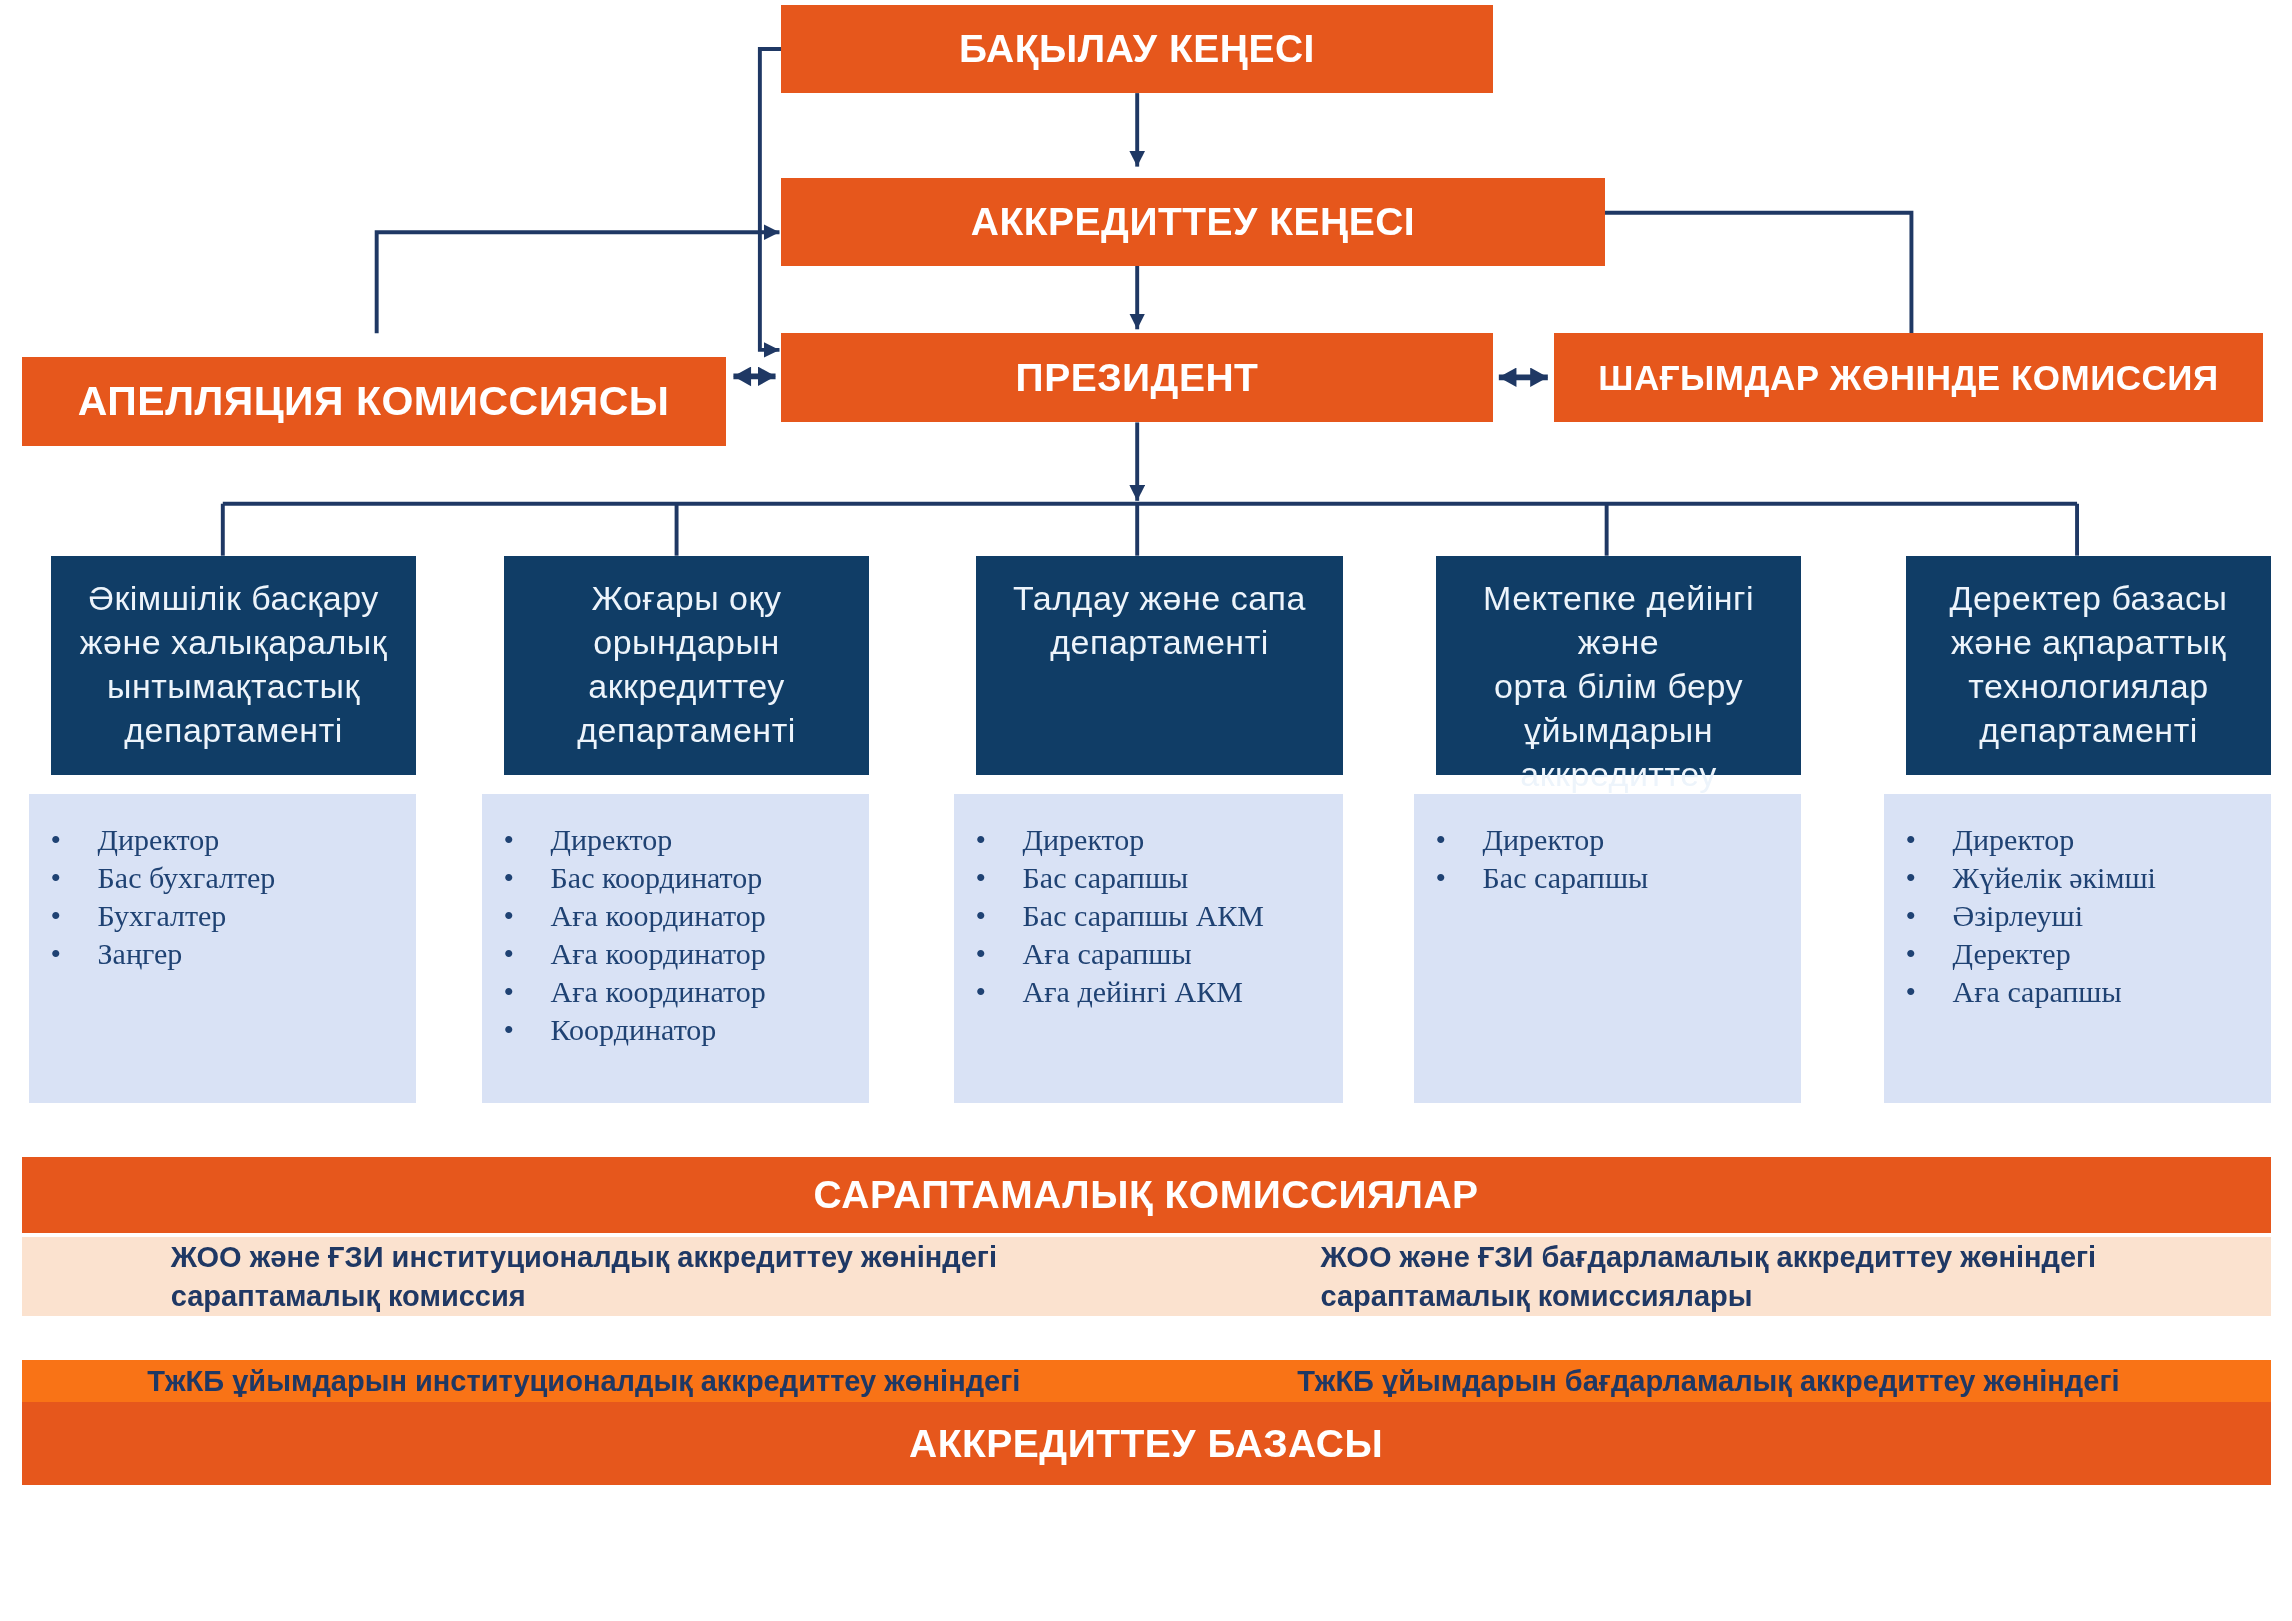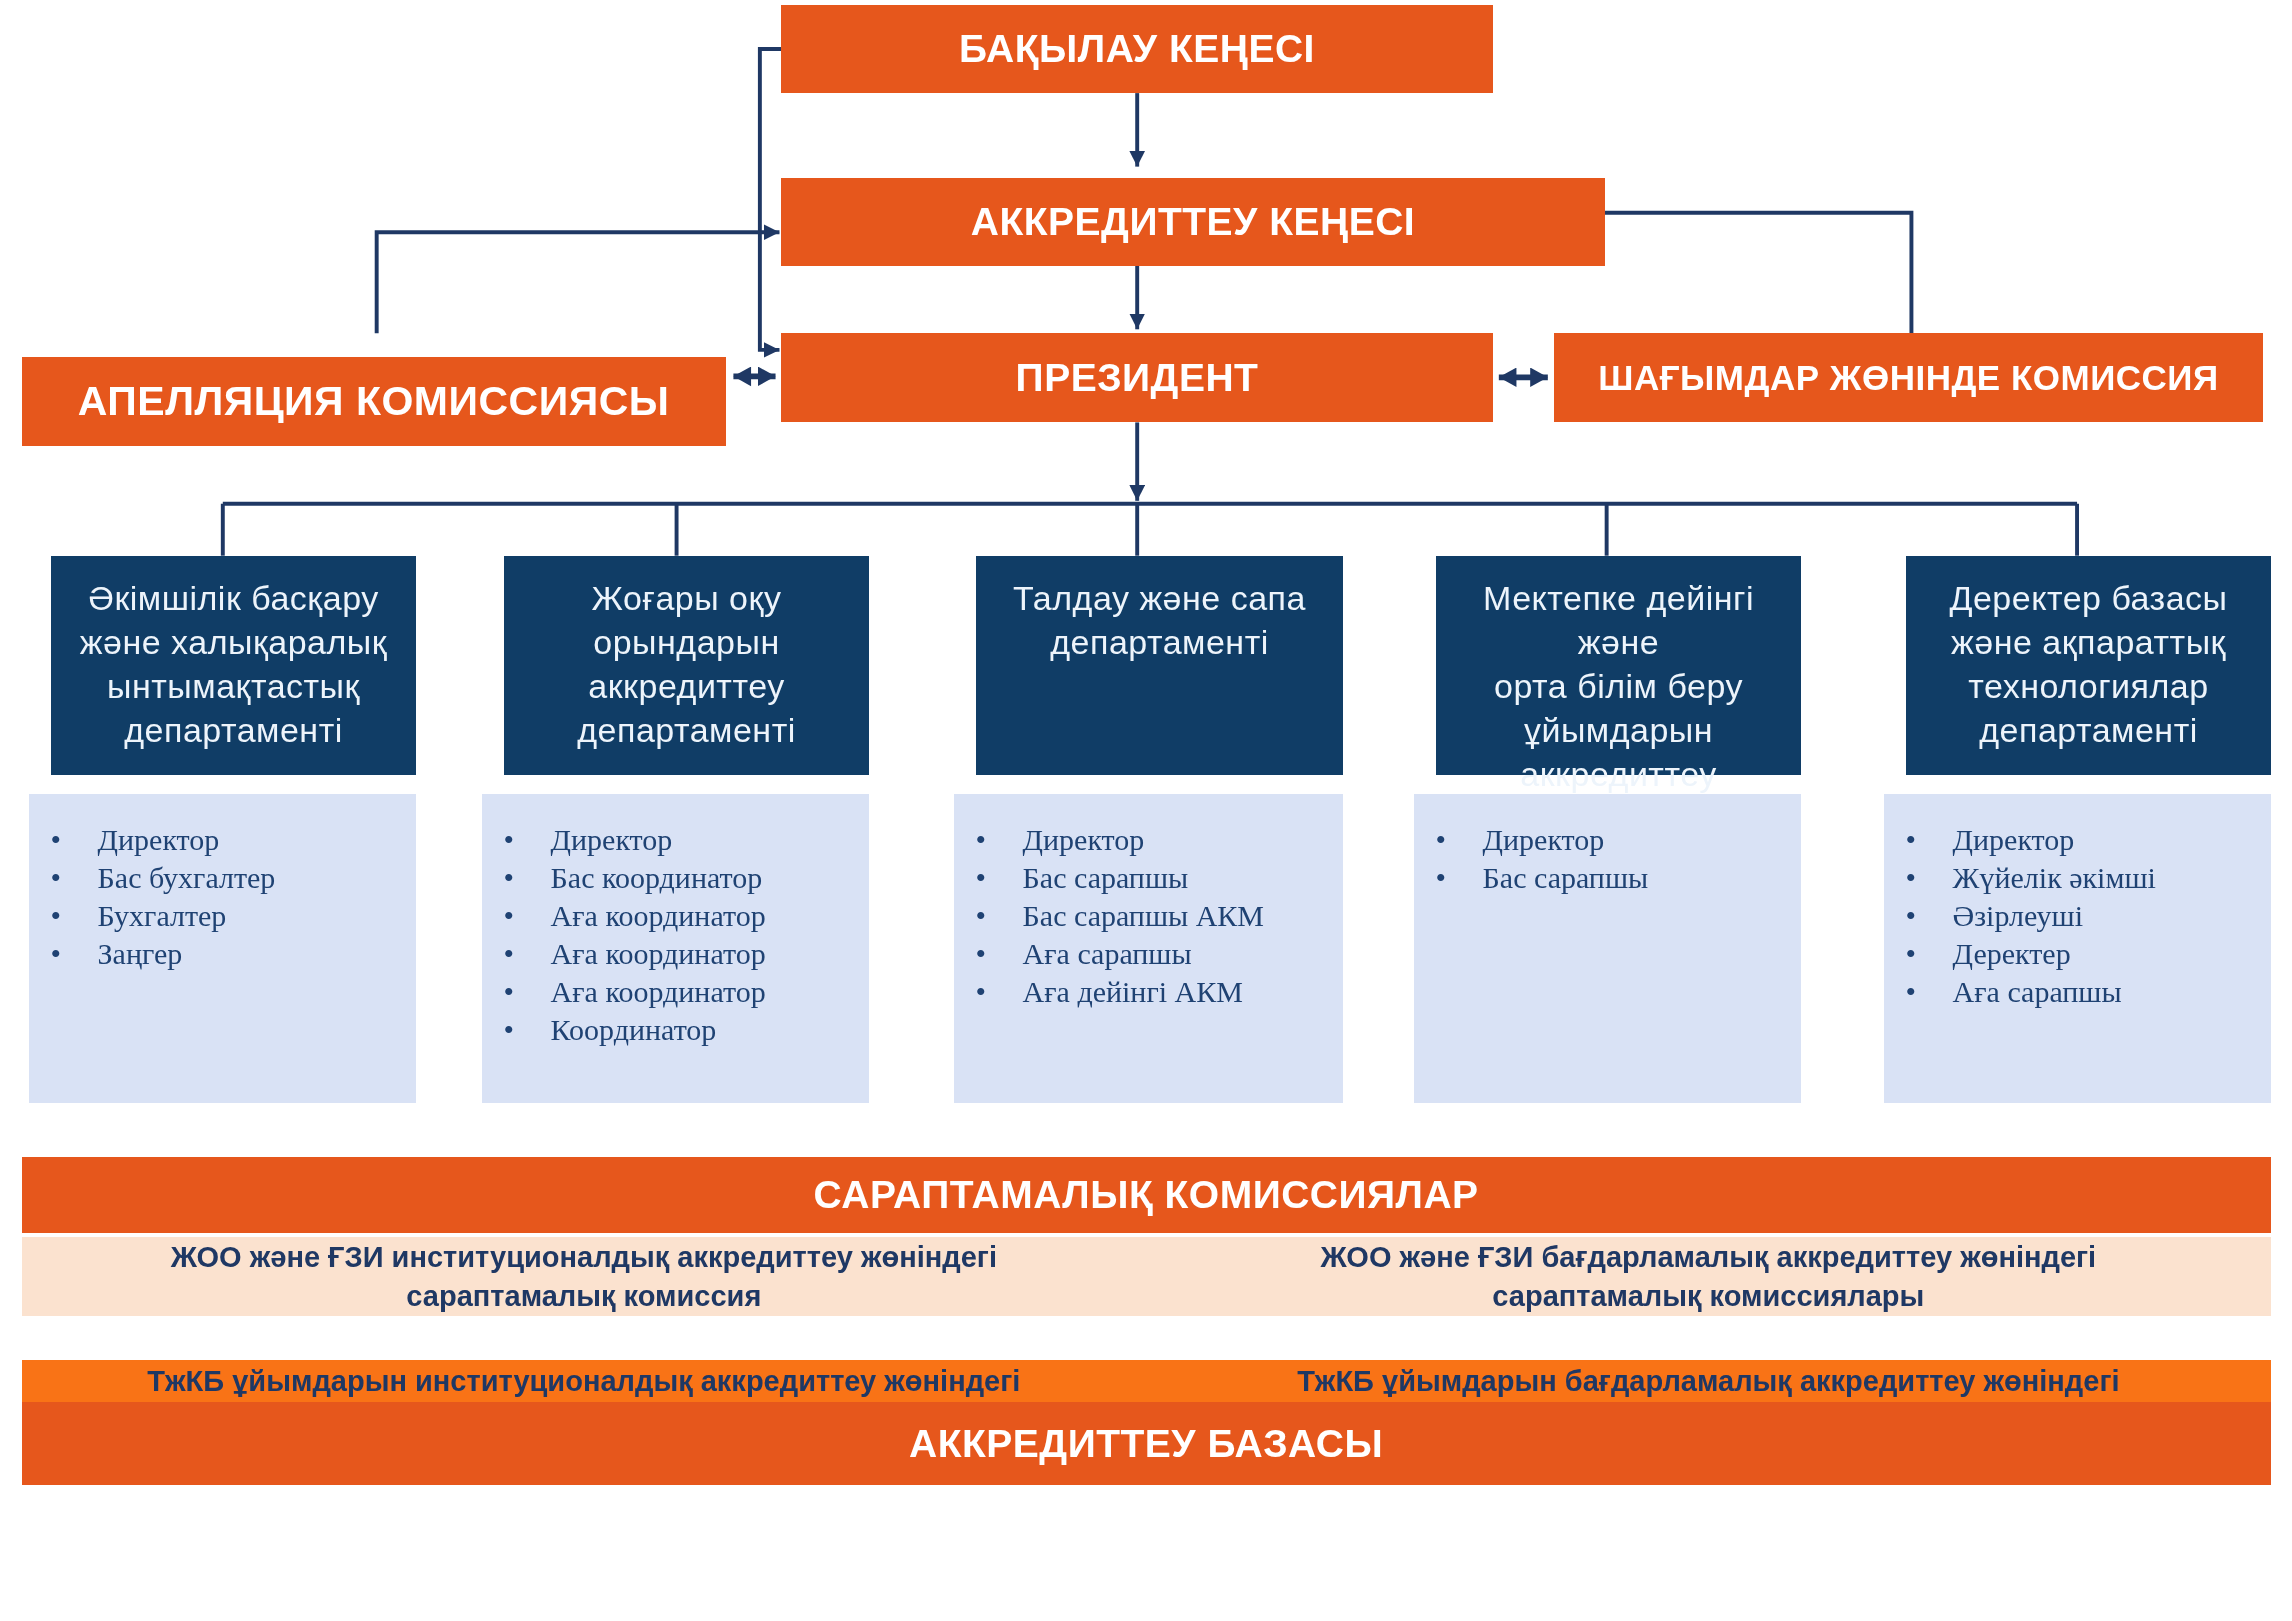--- a/index.html
+++ b/index.html
@@ -50,21 +50,21 @@
   #band-expert{top:1157px;height:76px;font-size:39px;}
   #band-base{top:1402px;height:83px;font-size:39px;}
 
   .comm-row{
     position:absolute;left:21.6px;width:2249px;z-index:2;display:flex;
   }
   #row-peach{top:1237px;height:79px;background:var(--peach);}
   #row-white{top:1360px;height:82px;background:#f97316;}
   .comm-cell{
     flex:1 1 50%;display:flex;align-items:center;justify-content:center;
-    text-align:center;color:var(--line);font-weight:bold;font-size:29px;
+    text-align:left;color:var(--line);font-weight:bold;font-size:29px;
     line-height:39px;white-space:pre-line;
   }
 </style>
 </head>
 <body>
 
 <div class="canvas">
 
   <svg class="connectors" width="2293" height="1621" viewBox="0 0 2339 1654">
     <defs>

